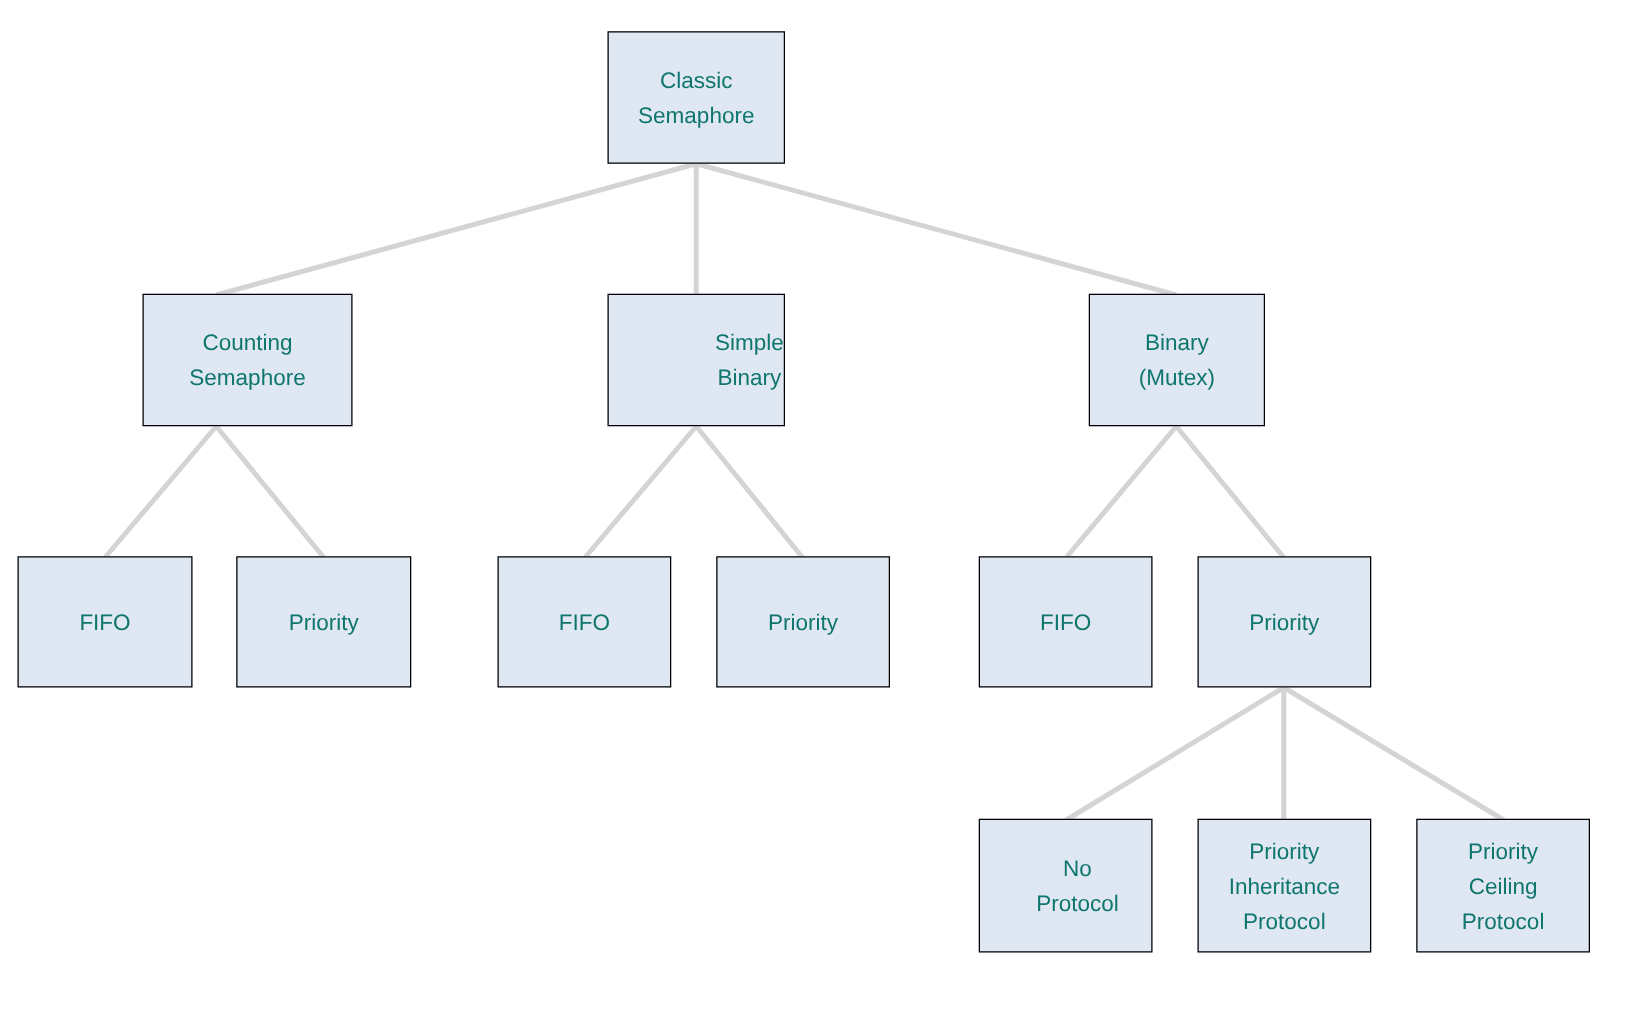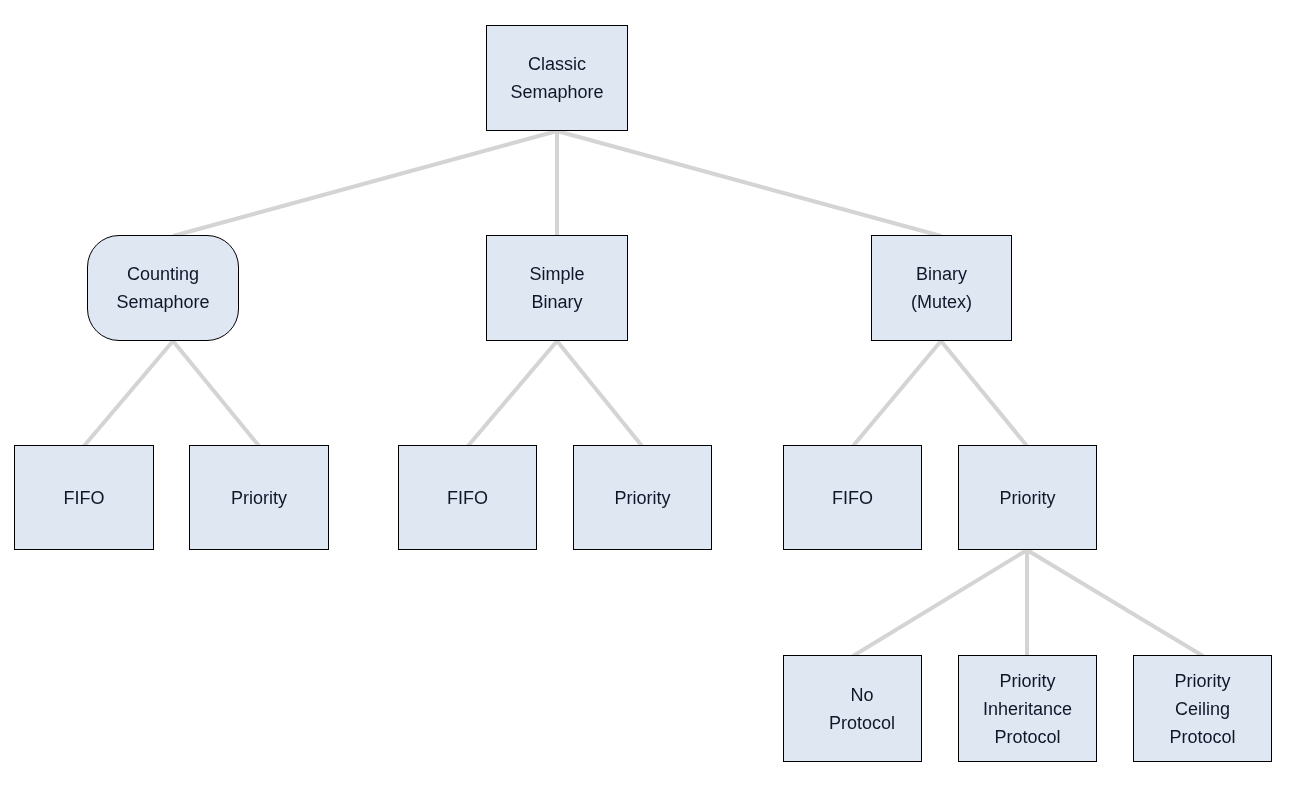--- a/index.html
+++ b/index.html
@@ -33,27 +33,27 @@
     background: #dfe7f2;
     border: 1.5px solid #000000;
     display: flex;
     align-items: center;
     justify-content: center;
     text-align: center;
   }
   .node .label {
     font-size: 18px;
     line-height: 28px;
-    color: #0f172a;
+    color: #0f766e;
     white-space: pre-line;
   }
   
   .n-classic   { left: 486px; top: 25px;  width: 142px; height: 106px; }
-  .n-counting  { left: 87px; top: 235px; width: 152px; height: 106px; border-radius: 32px; }
-  .n-simple    { left: 486px; top: 235px; width: 142px; height: 106px; }
+  .n-counting  { left: 114px; top: 235px; width: 168px; height: 106px; }
+  .n-simple    { left: 486px; top: 235px; width: 142px; height: 106px; justify-content: flex-end; }
   .n-binary    { left: 871px; top: 235px; width: 141px; height: 106px; }
   .n-fifo1     { left: 14px;  top: 445px; width: 140px; height: 105px; }
   .n-prio1     { left: 189px; top: 445px; width: 140px; height: 105px; }
   .n-fifo2     { left: 398px; top: 445px; width: 139px; height: 105px; }
   .n-prio2     { left: 573px; top: 445px; width: 139px; height: 105px; }
   .n-fifo3     { left: 783px; top: 445px; width: 139px; height: 105px; }
   .n-prio3     { left: 958px; top: 445px; width: 139px; height: 105px; }
   .n-noproto   { left: 783px; top: 655px; width: 139px; height: 107px; padding-left: 19px; }
   .n-pip       { left: 958px; top: 655px; width: 139px; height: 107px; }
   .n-pcp       { left: 1133px; top: 655px; width: 139px; height: 107px; }

